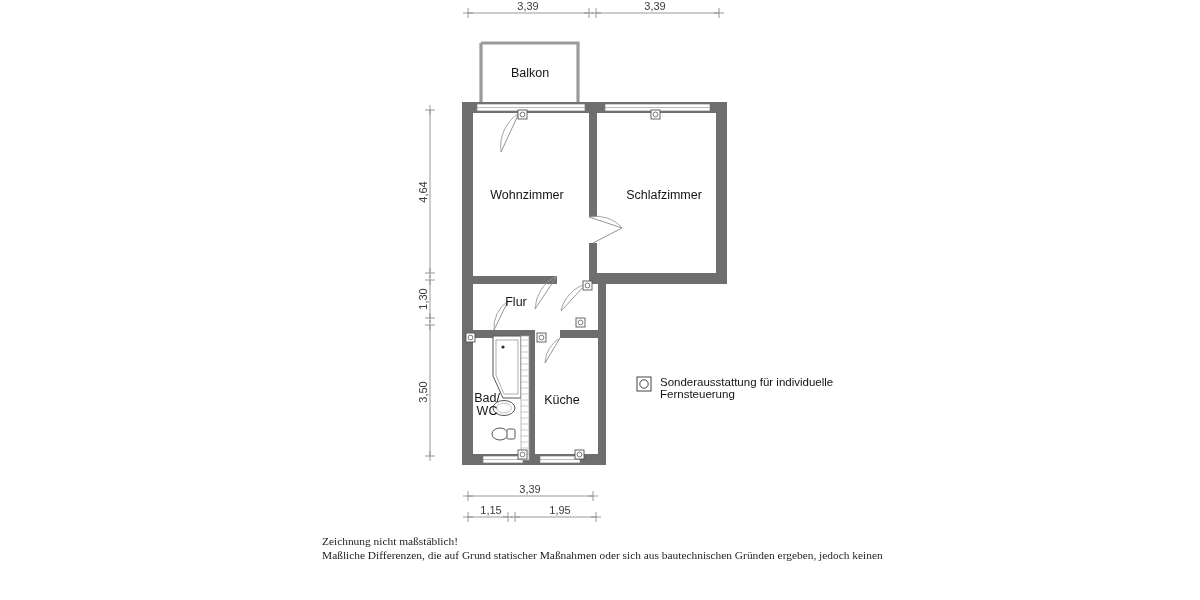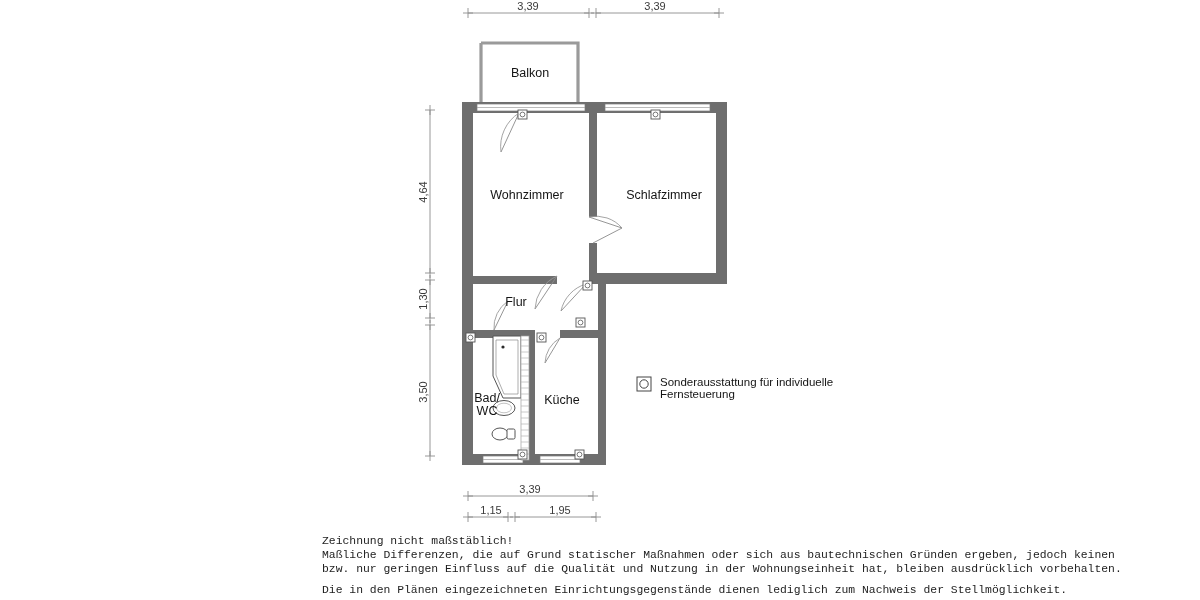--- a/index.html
+++ b/index.html
@@ -25,21 +25,21 @@
     fill:#141414;
   }
   .legendtxt{
     font-family:"Liberation Sans", sans-serif;
     font-size:11.5px;
     fill:#141414;
   }
   .discl{
     position:absolute;
     left:322px;
-    font-family:Liberation Mono, monospace;
+    font-family:Liberation Serif, serif;
     font-size:11.4px;
     color:#1d1d1d;
     line-height:14.2px;
     white-space:nowrap;
   }
   #discl-block{top:534px;}
   #discl-line4{top:583px;}
 </style>
 </head>
 <body>
@@ -276,17 +276,15 @@
       </g>
       <text class="legendtxt" x="660" y="386">Sonderausstattung für individuelle</text>
       <text class="legendtxt" x="660" y="398">Fernsteuerung</text>
     </g>
 
   </svg>
 
   <div id="discl-block" class="discl">
     <div>Zeichnung nicht maßstäblich!</div>
     <div>Maßliche Differenzen, die auf Grund statischer Maßnahmen oder sich aus bautechnischen Gründen ergeben, jedoch keinen</div>
-    <div>bzw. nur geringen Einfluss auf die Qualität und Nutzung in der Wohnungseinheit hat, bleiben ausdrücklich vorbehalten.</div>
   </div>
-  <div id="discl-line4" class="discl">Die in den Plänen eingezeichneten Einrichtungsgegenstände dienen lediglich zum Nachweis der Stellmöglichkeit.</div>
 
 </div>
 
 </body></html>

